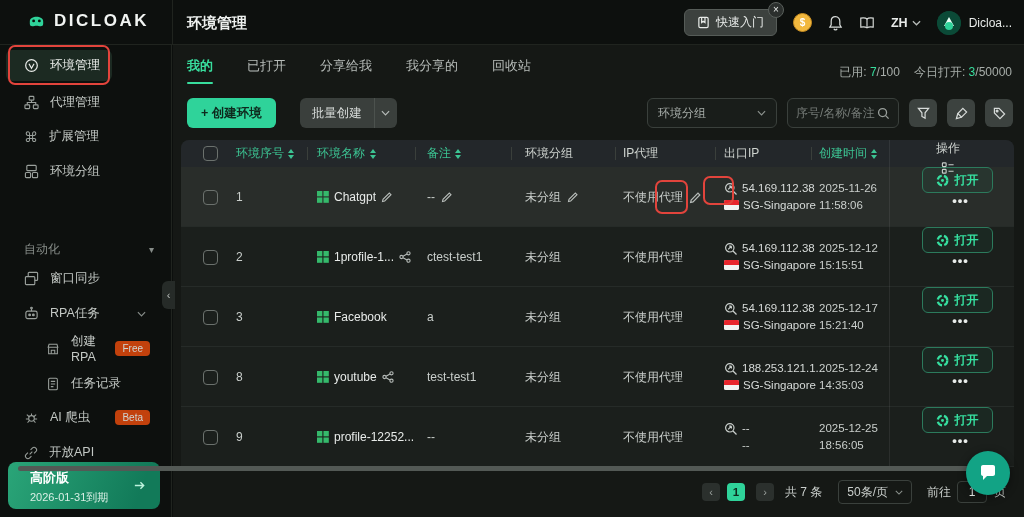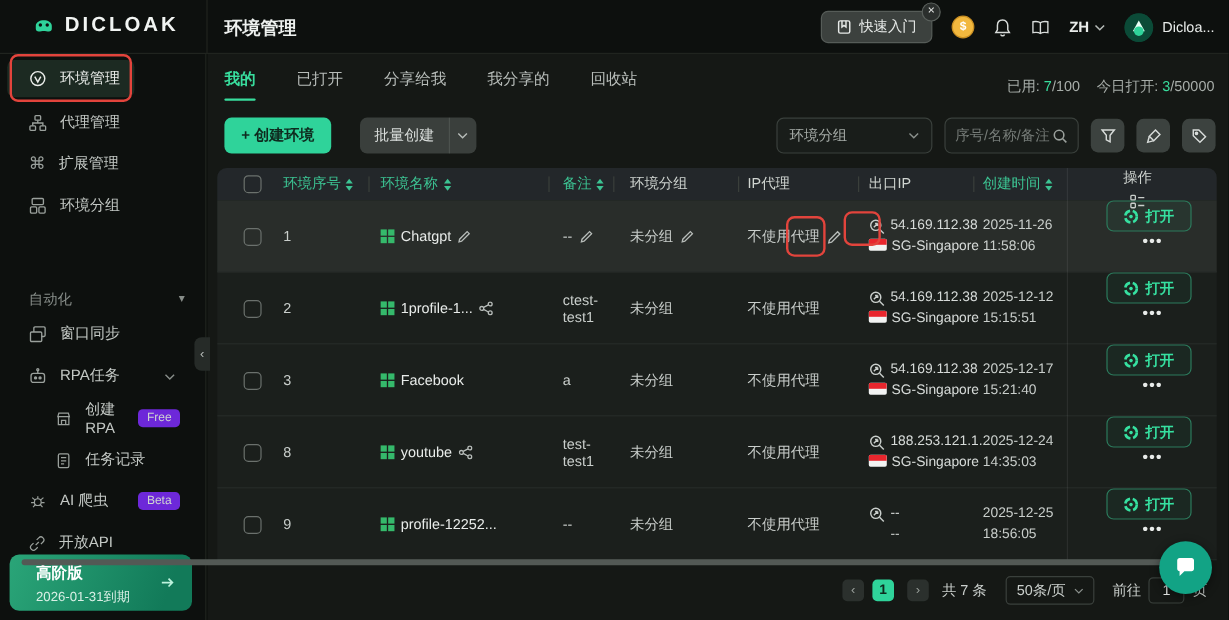--- a/index.html
+++ b/index.html
@@ -23,21 +23,21 @@
   .username { font-size:12px; color:#e8ebe9; margin-left:-8px; }
 
   
   .sidebar { position:absolute; left:0; top:45px; width:172px; height:472px; background:#0d100e; border-right:1px solid #20241f; }
   .side-item { position:absolute; left:0; width:172px; height:31px; display:flex; align-items:center; gap:11px; padding-left:24px; font-size:12.5px; color:#c3c8c4; cursor:pointer; }
   .side-item .sicon { color:#9aa09c; display:flex; }
   .side-item.active { left:6px; width:106px; padding-left:18px; background:#1c2a22; border-radius:6px; color:#e9ece9; }
   .side-item.active .sicon { color:#e9ece9; }
   .side-section { position:absolute; left:24px; width:130px; display:flex; align-items:center; justify-content:space-between; font-size:12px; color:#878d89; }
   .side-sub { padding-left:46px; }
-  .badge { margin-left:auto; margin-right:22px; background:#6d28d9; border-radius:4px; color:#cfd4d1; font-size:10px; padding:2px 7px; }
+  .badge { margin-left:auto; margin-right:22px; background:#c2410c; border-radius:4px; color:#cfd4d1; font-size:10px; padding:2px 7px; }
   .chev { color:#878d89; font-size:10px; }
   .rpa-chev { margin-left:auto; margin-right:26px; }
   .collapse-handle { position:absolute; left:162px; top:281px; width:13px; height:28px; background:#262b28; border-radius:6px 0 0 6px; color:#b7bcb9; font-size:11px; display:flex; align-items:center; justify-content:center; z-index:5; }
   .plan-card { position:absolute; left:8px; top:417px; width:152px; height:47px; border-radius:8px; background:linear-gradient(110deg,#2aa578 0%,#127a59 85%); padding:7px 12px 0 22px; color:#fff; }
   .plan-name { font-size:13px; font-weight:bold; }
   .plan-exp { font-size:11px; color:#d9efe5; margin-top:3px; }
   .plan-arrow { position:absolute; right:14px; top:17px; color:#bdf3dd; }
 
   
   .main { position:absolute; left:173px; top:45px; width:851px; height:472px; background:#151815; }
@@ -71,29 +71,29 @@
   .sort { display:flex; flex-direction:column; gap:2px; }
   .sort i { display:block; width:0; height:0; border-left:3.5px solid transparent; border-right:3.5px solid transparent; }
   .sort .up { border-bottom:4px solid #3cc493; }
   .sort .dn { border-top:4px solid #3cc493; }
   .tbody-row { height:60px; border-bottom:1px solid #262b28; font-size:12px; color:#c9cecb; }
   .tbody-row.hl { background:#292d2a; }
   .cell { display:flex; align-items:center; gap:6px; }
   .cb { width:15px; height:15px; border:1.5px solid #6b716d; border-radius:4px; background:transparent; margin:0 auto; }
   .pad-seq { padding-left:9px; }
   .pad-name { padding-left:4px; gap:5px; }
-  .pad-note { padding-left:6px;margin-left:42px; }
+  .pad-note { padding-left:6px; }
   .pad-group { padding-left:8px; }
   .pad-proxy { padding-left:2px; }
   .pad-exit { padding-left:3px; }
   .pad-time { padding-left:2px; }
   .pad-act { padding-left:10px; }
   .name-text { color:#e8ebe9; }
   .two-line { display:flex; flex-direction:column; gap:3px; justify-content:center; font-size:11.5px; line-height:1.2; }
-  .ip-line { display:flex; gap:4px; color:#d7dbd9; }
+  .ip-line { display:flex; align-items:center; gap:4px; color:#d7dbd9; }
   .flag-sg { width:15px; height:10px; border-radius:1.5px; overflow:hidden; background:#f2f3f2; flex:0 0 auto; }
   .flag-sg::before { content:""; display:block; width:15px; height:5px; background:#e8262d; }
   .dash-indent { padding-left:18px; color:#c9cecb; }
   .action-cell { border-left:1px solid rgba(255,255,255,0.07); height:60px; display:flex; align-items:center;flex-direction:column; }
   .thead .action-cell { height:27px; justify-content:space-between; padding-right:18px; }
   .btn-open { display:flex; align-items:center; gap:6px; height:26px; padding:0 13px; margin-left:10px; background:rgba(47,211,154,0.05); border:1px solid #2c7a5c; border-radius:6px; color:#36e0a0; font-size:12px; font-weight:bold; }
   .more-dots { margin-left:17px; color:#e8ebe9; font-weight:bold; letter-spacing:1px; font-size:13px; }
   .pencil { display:flex; color:#b7bcb9; }
   .share-ic { display:flex; color:#b7bcb9; }
   .ip-mag { display:flex; color:#c9cecb; }

